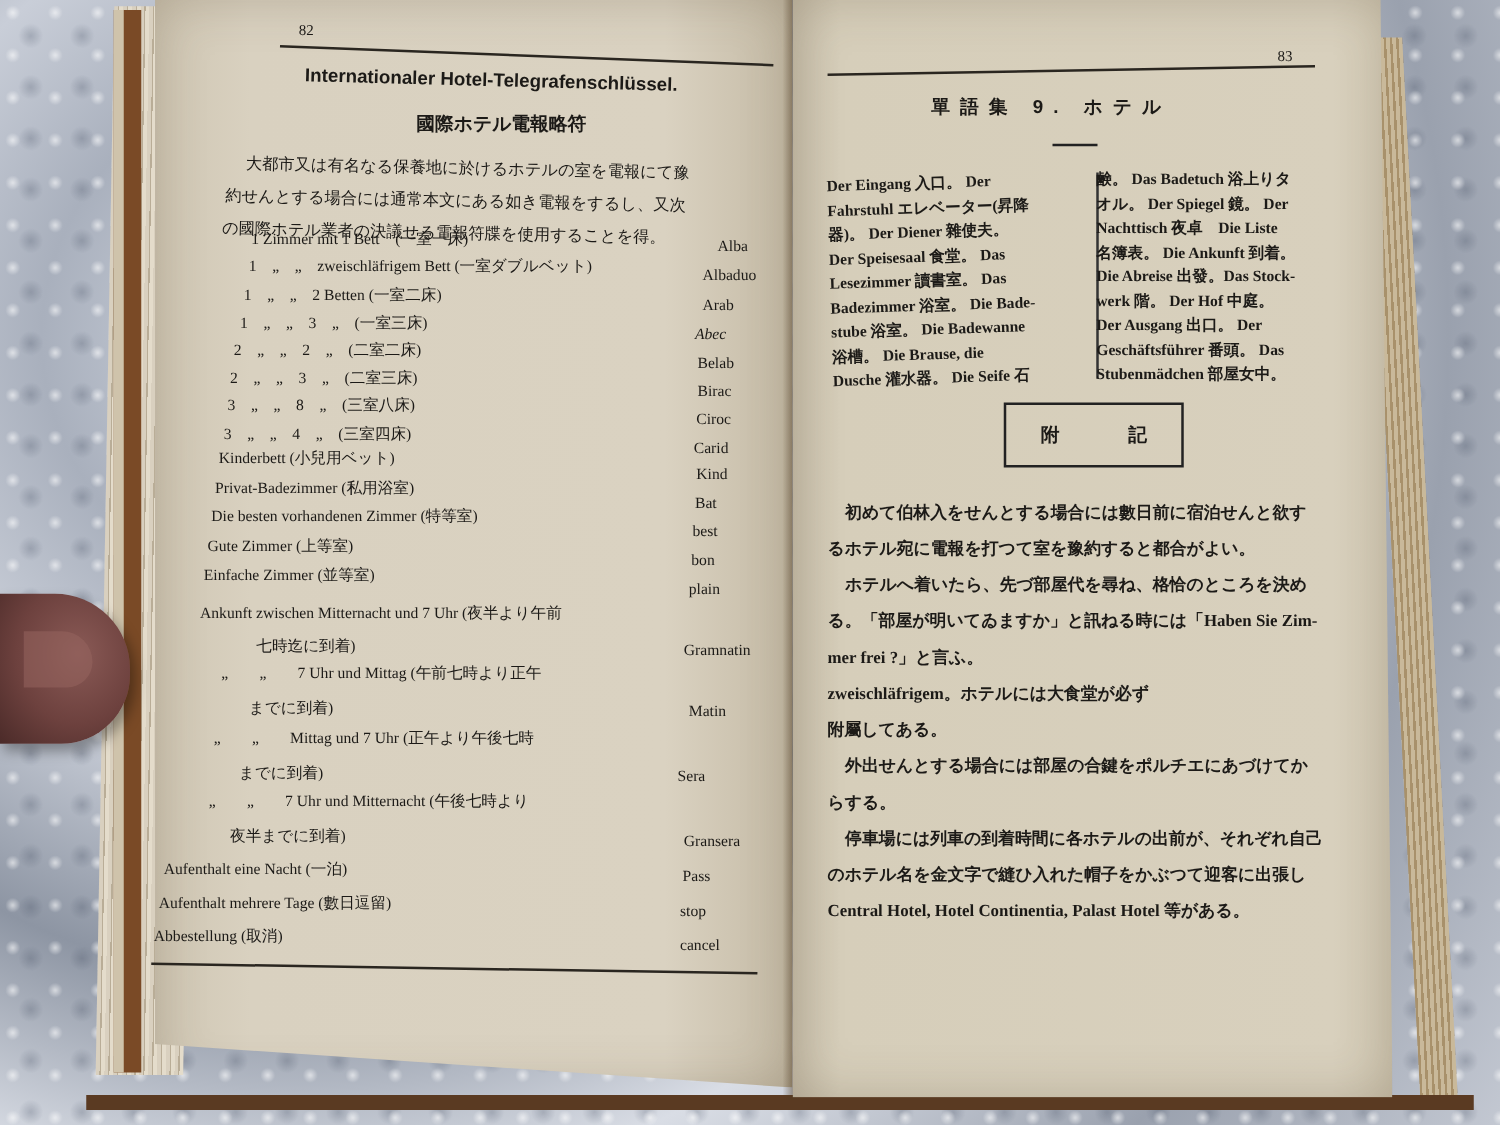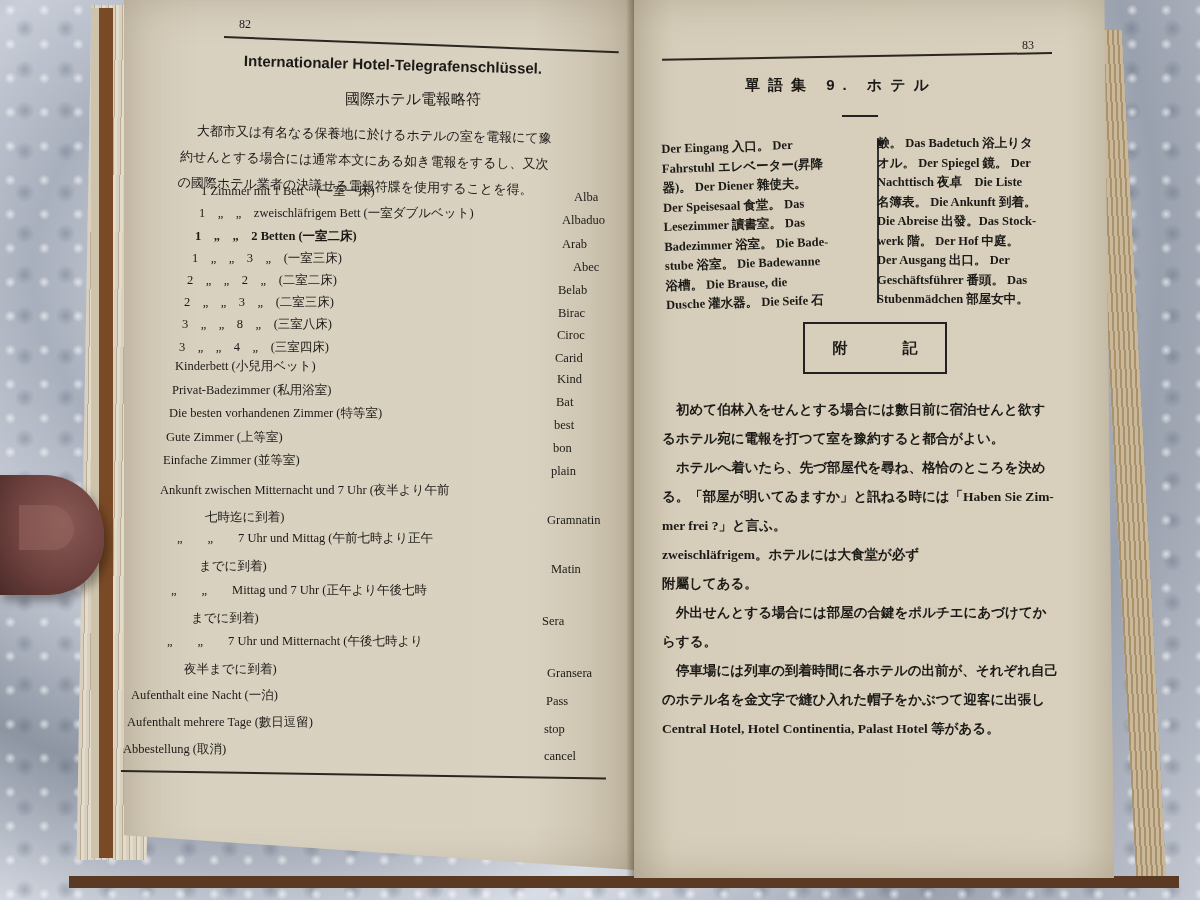--- a/index.html
+++ b/index.html
@@ -69,21 +69,21 @@
   
   .pg-num { position:absolute; font-size:12px; }
   .rule { position:absolute; height:1.5px; background:#2a2620; }
   .l-title {
     position:absolute; left:215px; top:52px; width:380px;
     font-family:"Liberation Sans", sans-serif; font-weight:bold; font-size:15px;
     transform: rotate(1.5deg); transform-origin:left;
     white-space:nowrap;
   }
   .l-subtitle {
-    position:absolute; left:316px; top:90px; font-size:15px; font-weight:normal;
+    position:absolute; left:304px; top:90px; font-size:15px; font-weight:bold;
     white-space:nowrap;
   }
   .intro {
     position:absolute; left:168px; top:118px; width:430px; font-size:13px; line-height:26px;
     transform: rotate(1.2deg); transform-origin:left top;
   }
   .intro div { white-space:nowrap; }
   .codes { position:absolute; left:0; top:0; }
   .code-row {
     position:absolute; font-size:12.5px; white-space:nowrap; display:flex; align-items:baseline;
@@ -136,25 +136,25 @@
 
   <div class="codes">
     <div class="code-row" style="left:172px;top:183px;">
         <span>1 Zimmer mit 1 Bett　(一室一床)</span>
       </div>
     <div class="code-row" style="left:545px;top:190px;">Alba</div>
 
     <div class="code-row" style="left:170px;top:205px;">1　„　„　zweischläfrigem Bett (一室ダブルベット)</div>
     <div class="code-row" style="left:533px;top:213px;">Albaduo</div>
 
-    <div class="code-row" style="left:166px;top:228px;font-weight:bold;">1　„　„　2 Betten (一室二床)</div>
+    <div class="code-row" style="left:166px;top:228px;">1　„　„　2 Betten (一室二床)</div>
     <div class="code-row" style="left:533px;top:237px;text-align:right;">Arab</div>
 
     <div class="code-row" style="left:163px;top:250px;">1　„　„　3　„　(一室三床)</div>
-    <div class="code-row" style="left:544px;top:260px;">Abec</div>
+    <div class="code-row" style="left:527px;top:260px;font-style:italic;">Abec</div>
 
     <div class="code-row" style="left:158px;top:272px;text-align:center;">2　„　„　2　„　(二室二床)</div>
     <div class="code-row" style="left:529px;top:283px;">Belab</div>
 
     <div class="code-row" style="left:155px;top:294px;">2　„　„　3　„　(二室三床)</div>
     <div class="code-row" style="left:529px;top:306px;">Birac</div>
 
     <div class="code-row" style="left:153px;top:316px;">3　„　„　8　„　(三室八床)</div>
     <div class="code-row" style="left:528px;top:328px;">Ciroc</div>
 

